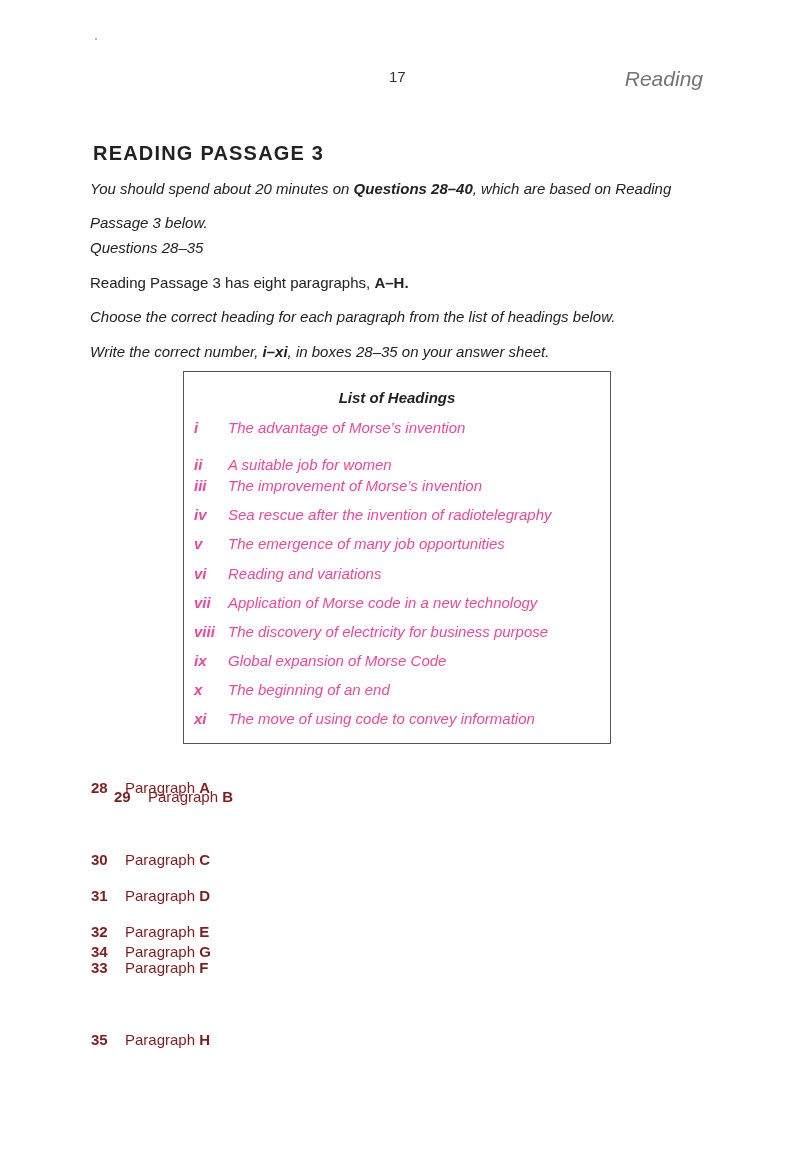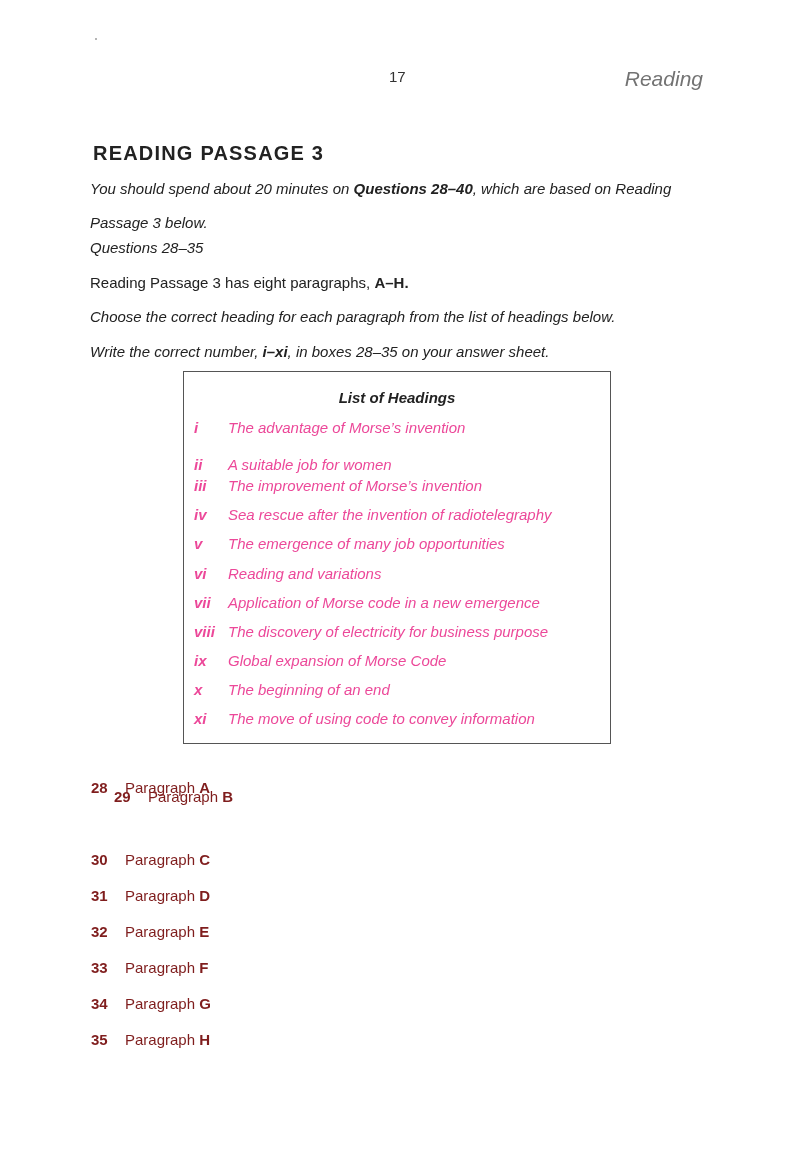--- a/index.html
+++ b/index.html
@@ -135,30 +135,30 @@
 
 <div class="headings-box">
   <div class="headings-title">List of Headings</div>
   <div id="headings-list">
       <div class="heading-row" style="top: 47px;"><span class="heading-num">i</span><span>The advantage of Morse’s invention</span></div>
       <div class="heading-row" style="top: 76.1px; margin-top: 8px;"><span class="heading-num">ii</span><span>A suitable job for women</span></div>
       <div class="heading-row" style="top: 105.2px;"><span class="heading-num">iii</span><span>The improvement of Morse’s invention</span></div>
       <div class="heading-row" style="top: 134.3px;"><span class="heading-num">iv</span><span>Sea rescue after the invention of radiotelegraphy</span></div>
       <div class="heading-row" style="top: 163.4px;"><span class="heading-num">v</span><span>The emergence of many job opportunities</span></div>
       <div class="heading-row" style="top: 192.5px;"><span class="heading-num">vi</span><span>Reading and variations</span></div>
-      <div class="heading-row" style="top: 221.6px;"><span class="heading-num">vii</span><span>Application of Morse code in a new emergence</span></div>
+      <div class="heading-row" style="top: 221.6px;"><span class="heading-num">vii</span><span>Application of Morse code in a new technology</span></div>
       <div class="heading-row" style="top: 250.7px;"><span class="heading-num">viii</span><span>The discovery of electricity for business purpose</span></div>
       <div class="heading-row" style="top: 279.8px;"><span class="heading-num">ix</span><span>Global expansion of Morse Code</span></div>
       <div class="heading-row" style="top: 308.9px;"><span class="heading-num">x</span><span>The beginning of an end</span></div>
       <div class="heading-row" style="top: 338px;"><span class="heading-num">xi</span><span>The move of using code to convey information</span></div>
     </div>
 </div>
 
 <div id="questions-list">
     <div class="question-row" style="top: 779px;"><span class="q-num">28</span><span>Paragraph</span> <span class="q-letter">A</span></div>
     <div class="question-row" style="top: 788px; margin-left: 23px;"><span class="q-num">29</span><span>Paragraph</span> <span class="q-letter">B</span></div>
     <div class="question-row" style="top: 851px;"><span class="q-num">30</span><span>Paragraph</span> <span class="q-letter">C</span></div>
     <div class="question-row" style="top: 887px;"><span class="q-num">31</span><span>Paragraph</span> <span class="q-letter">D</span></div>
     <div class="question-row" style="top: 923px;"><span class="q-num">32</span><span>Paragraph</span> <span class="q-letter">E</span></div>
     <div class="question-row" style="top: 959px;"><span class="q-num">33</span><span>Paragraph</span> <span class="q-letter">F</span></div>
-    <div class="question-row" style="top: 995px;"><span class="q-num">34</span><span>Paragraph</span> <span class="q-letter">G</span></div>
+    <div class="question-row" style="top: 943px;"><span class="q-num">34</span><span>Paragraph</span> <span class="q-letter">G</span></div>
     <div class="question-row" style="top: 1031px;"><span class="q-num">35</span><span>Paragraph</span> <span class="q-letter">H</span></div>
   </div>
 
 </body></html>

